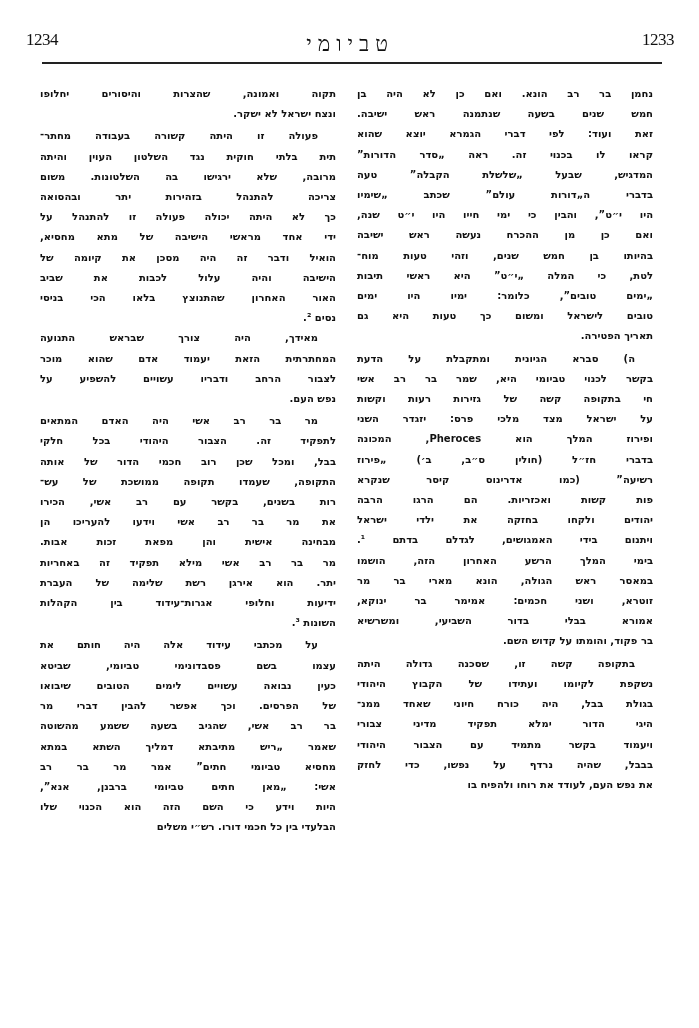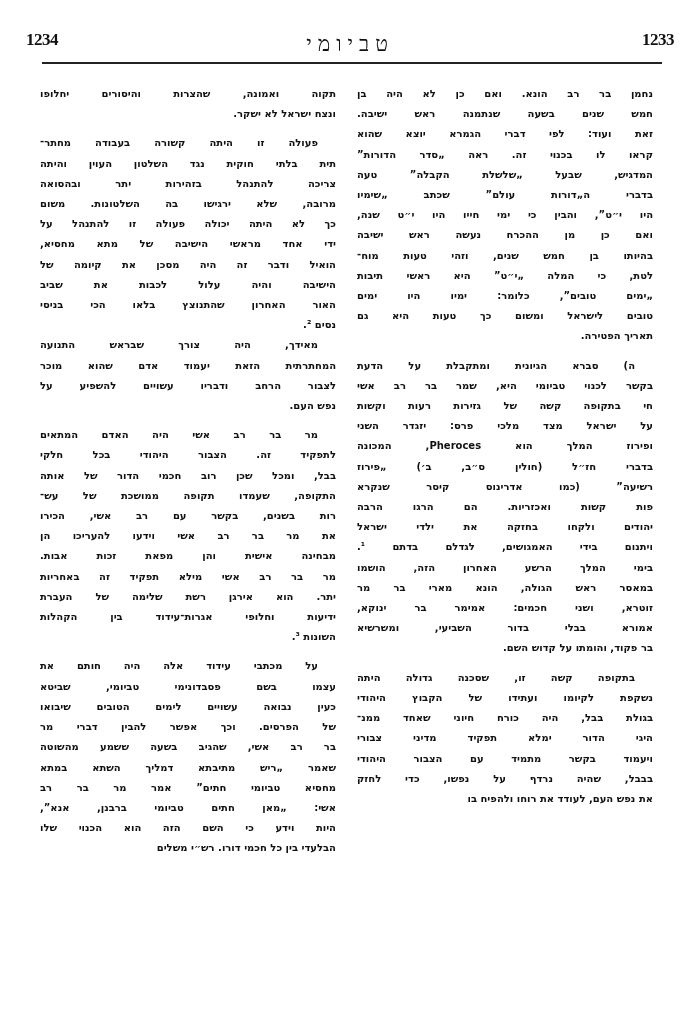--- a/index.html
+++ b/index.html
@@ -1,32 +1,32 @@
 <!DOCTYPE html>
 <html><head>
 <meta charset="utf-8">
 <style>
   html, body { margin: 0; padding: 0; background: #ffffff; }
   body { width: 699px; height: 1028px; position: relative; overflow: hidden;
          font-family: "DejaVu Serif", "Liberation Serif", serif; color: #111; }
   .header { position: absolute; top: 28px; left: 22px; width: 656px; height: 30px; }
   .pnum { position: absolute; top: 2px; font-family: "Liberation Serif", serif;
-          font-size: 17px; font-weight: bold; letter-spacing: -0.5px; }
+          font-size: 17px; font-weight: normal; letter-spacing: -0.5px; }
   .pnum.left { left: 4px; }
   .pnum.right { right: 4px; }
   .running-title { position: absolute; left: 0; right: 0; top: 4px; text-align: center;
           font-size: 21px; font-weight: normal; letter-spacing: 6px; direction: rtl; }
   .rule { position: absolute; top: 62px; left: 42px; width: 620px; height: 2px; background: #222; }
   .col { position: absolute; top: 84px; width: 296px; direction: rtl; text-align: justify;
          text-align-last: right; font-family: "DejaVu Sans", sans-serif; font-weight: bold;
          font-size: 10px; line-height: 20.2px; }
   .col.right-col { left: 357px; }
   .col.left-col { left: 40px; }
   .para { margin: 0; }
-  .para.gap { margin-top: 9px; }
+  .para.gap { margin-top: 2px; }
   .line { display: block; white-space: nowrap; text-align: justify; text-align-last: justify; }
   .line.last { text-align-last: right; }
   .line.indent { padding-right: 18px; }
 </style>
 </head>
 <body>
 
 <div class="header">
   <span class="pnum left">1234</span>
   <span class="running-title">טביומי</span>
@@ -78,22 +78,22 @@
     </div>
   </div>
 <div class="col left-col" id="left-col">
     <div class="para">
       <span class="line">תקוה ואמונה, שהצרות והיסורים יחלופו</span>
       <span class="line last">ונצח ישראל לא ישקר.</span>
     </div>
     <div class="para gap">
       <span class="line indent">פעולה זו היתה קשורה בעבודה מחתר־</span>
       <span class="line">תית בלתי חוקית נגד השלטון העוין והיתה</span>
+      <span class="line">מרובה, שלא ירגישו בה השלטונות. משום</span>
       <span class="line">צריכה להתנהל בזהירות יתר ובהסואה</span>
-      <span class="line">מרובה, שלא ירגישו בה השלטונות. משום</span>
       <span class="line">כך לא היתה יכולה פעולה זו להתנהל על</span>
       <span class="line">ידי אחד מראשי הישיבה של מתא מחסיא,</span>
       <span class="line">הואיל ודבר זה היה מסכן את קיומה של</span>
       <span class="line">הישיבה והיה עלול לכבות את שביב</span>
       <span class="line">האור האחרון שהתנוצץ בלאו הכי בניסי</span>
       <span class="line last">נסים ².</span>
       <div style="height: 0px;"></div>
       <span class="line indent">מאידך, היה צורך שבראש התנועה</span>
       <span class="line">המחתרתית הזאת יעמוד אדם שהוא מוכר</span>
       <span class="line">לצבור הרחב ודבריו עשויים להשפיע על</span>

